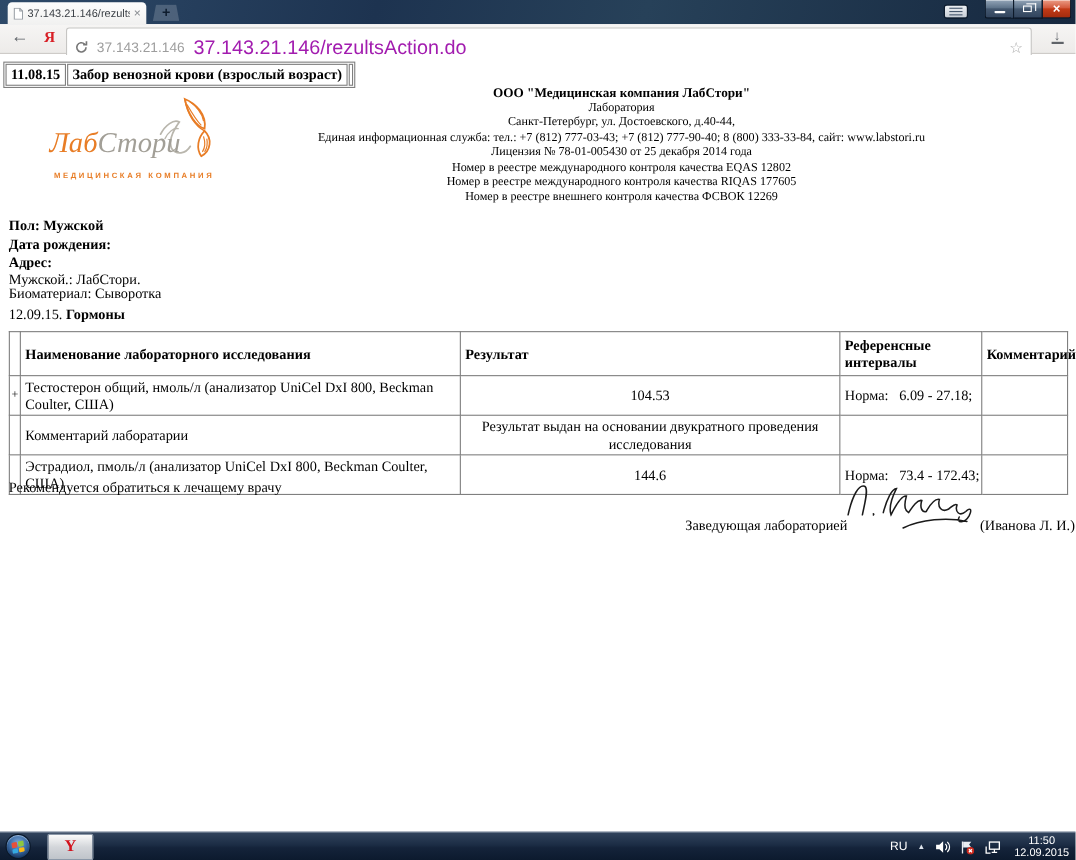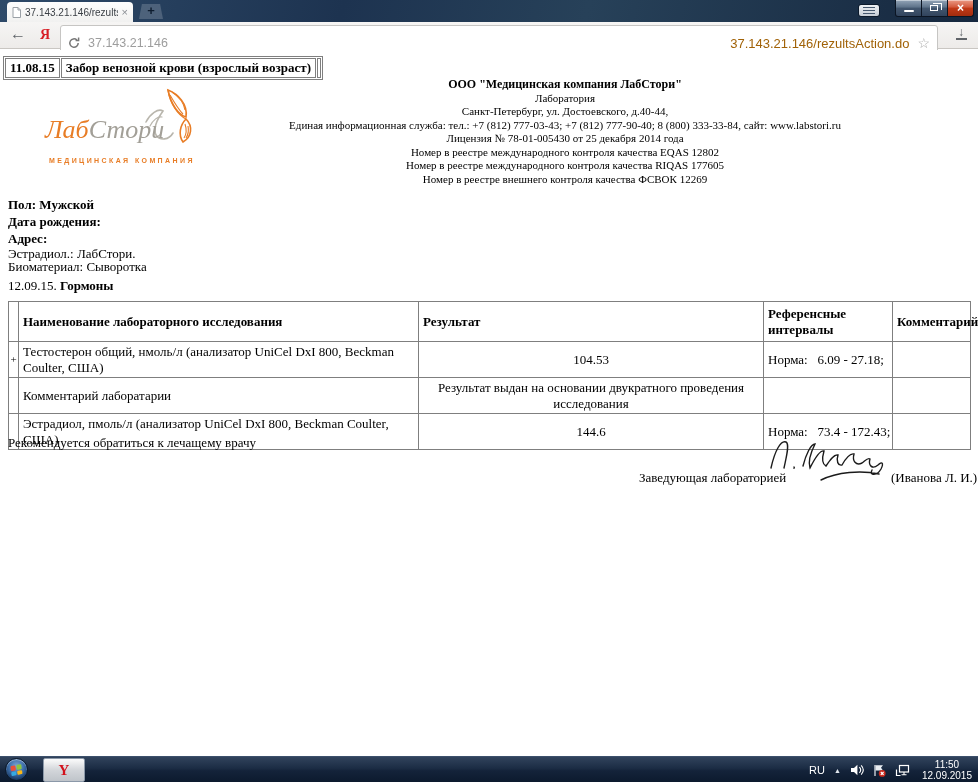--- a/index.html
+++ b/index.html
@@ -38,21 +38,21 @@
   
   .toolbar { position:absolute; top:22px; left:0; right:0; height:27px;
     background:linear-gradient(#f6f5f4,#edebe9); border-bottom:1px solid #c9c6c2; }
   .back-btn { position:absolute; left:10px; top:3px; font-size:16px; color:#5f6368; }
   .ya-btn { position:absolute; left:40px; top:5px; font-size:14px; font-weight:bold; color:#d81f26;
     font-family:"Liberation Serif",serif; }
   .url-field { position:absolute; left:60px; right:40px; top:3px; height:20px; background:#fff;
     border:1px solid #c6c5c3; border-radius:3px; display:flex; align-items:center; padding:17px 7px; gap:8px; }
   .reload-icon { display:flex; }
   .url-host { font-size:12.5px; color:#9d9d9d; }
-  .url-main { font-size:13px; color:#a16207; flex:1;text-align:right; }
+  .url-main { font-size:18px; color:#a21caf; flex:1; }
   .star-icon { font-size:14px; color:#a9a9a9; }
   .dl-btn { position:absolute; right:10px; top:5px; width:14px; text-align:center; color:#5f6368; }
   .dl-btn .arr { font-size:12px; line-height:11px; display:block; }
   .dl-btn .bar { display:block; width:11px; height:1.8px; background:#5f6368; margin:0 auto; }
 
   
   .doc { position:absolute; top:50px; left:0; right:0; bottom:26px; background:#fff;
     font-family:"Liberation Serif","DejaVu Serif",serif; color:#000; }
 
   .visit-table { position:absolute; left:3px; top:6px; border:1px solid #7f7f7f; border-spacing:1px; }
@@ -85,21 +85,21 @@
   .results .c-name { width:400px; }
   .results .c-result { width:345px; }
   .results .c-ref { width:129px; }
   .results .c-comment { width:78px; }
   .results .center { text-align:center; }
   .results .nw { white-space:nowrap;text-align:right; }
   .results .ref-val { white-space:pre; }
 
   .footer-note { position:absolute; left:8px; top:385px; font-size:13px; }
 
-  .sig-label { position:absolute; left:639px; top:420px; font-size:13px; }
+  .sig-label { position:absolute; left:623px; top:420px; font-size:13px; }
   .sig-name { position:absolute; left:891px; top:420px; font-size:13px; }
   .sig-svg { position:absolute; left:765px; top:382px; }
 
   
   .taskbar { position:absolute; left:0; right:0; bottom:0; height:26px;
     background:linear-gradient(#31435c,#1b2c44 45%,#14233a 55%,#0c1a2e);
     border-top:1px solid #3c506b; }
   .start-orb { position:absolute; left:5px; top:1px; width:23px; height:23px; border-radius:50%;
     background:radial-gradient(circle at 50% 35%,#7fa8d6 0%,#3a6ca8 45%,#16345c 80%,#0c2343 100%);
     border:1px solid #0a1829; box-shadow:inset 0 1px 1px rgba(255,255,255,.5); }
@@ -205,21 +205,21 @@
       <div>Лицензия № 78-01-005430 от 25 декабря 2014 года</div>
       <div>Номер в реестре международного контроля качества EQAS 12802</div>
       <div>Номер в реестре международного контроля качества RIQAS 177605</div>
       <div>Номер в реестре внешнего контроля качества ФСВОК 12269</div>
     </div>
 
     <div class="patient">
       <div class="pb">Пол: Мужской</div>
       <div class="pb">Дата рождения:</div>
       <div class="pb">Адрес:</div>
-      <div class="pr">Эстрадиол.: ЛабСтори.</div>
+      <div class="pr">Мужской.: ЛабСтори.</div>
       <div class="pr">Биоматериал: Сыворотка</div>
     </div>
 
     <div class="section-line">
       <span>12.09.15.</span>
       <b>Гормоны</b>
     </div>
 
     <table class="results">
       <tbody>

